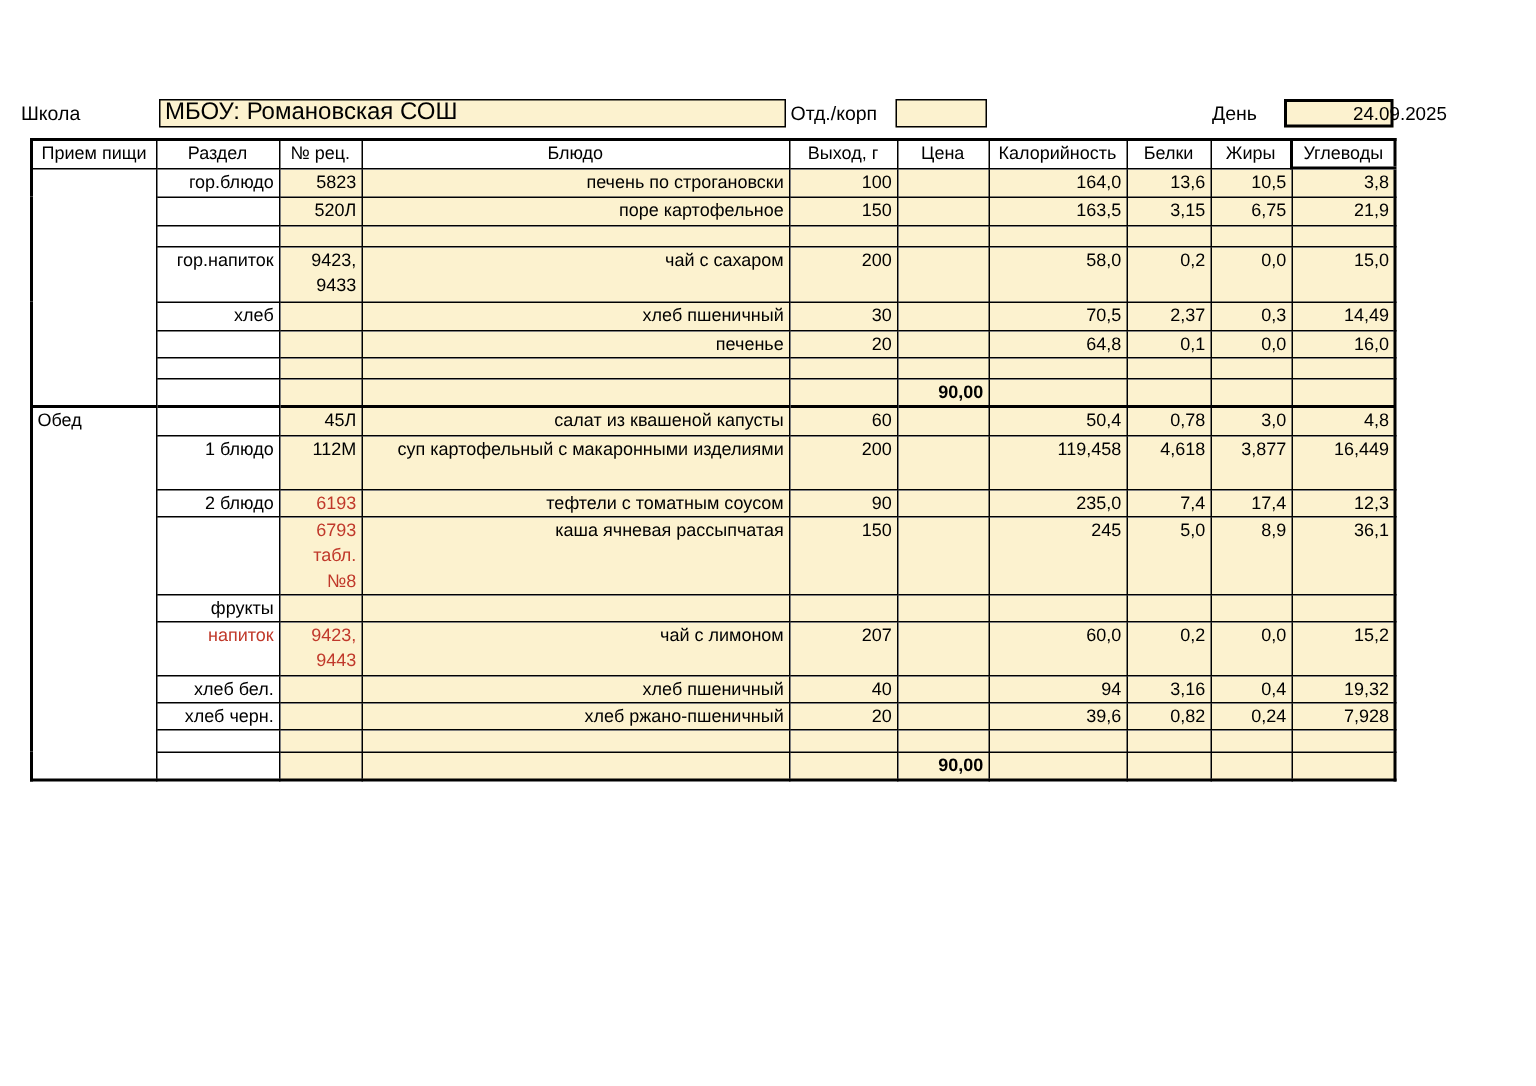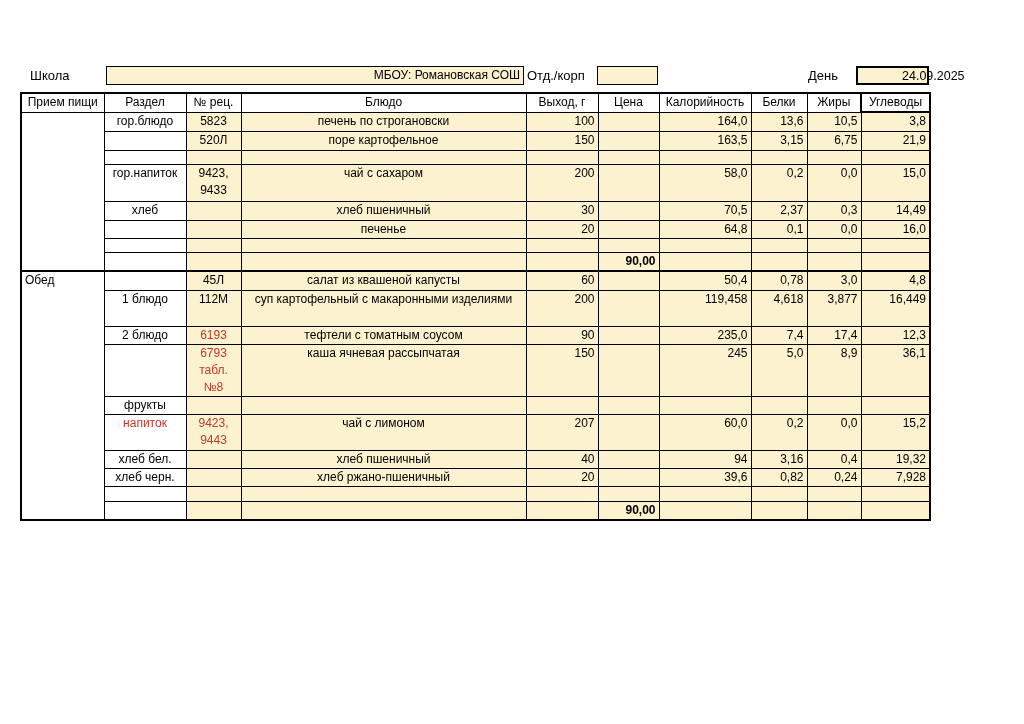--- a/index.html
+++ b/index.html
@@ -24,24 +24,23 @@
     position: absolute;
     font-size: 13px;
     color: #000;
     white-space: nowrap;
   }
   .box {
     position: absolute;
     background: var(--fill);
     border: 1.5px solid #000;
     height: 19px;
-    font-size: 12px;
+    font-size: 16px;
     line-height: 16px;
     padding: 0 3px;
-    text-align: right;
   }
   #day-box { border-width: 2px; text-align: center; font-size: 12.5px; }
 
   table#menu {
     position: absolute;
     left: 20px;
     top: 92px;
     width: 909px;
     border-collapse: collapse;
     table-layout: fixed;
@@ -59,34 +58,34 @@
   #menu thead tr { height: 18px; }
   #menu th {
     font-weight: normal;
     text-align: center;
     background: #fff;
     white-space: nowrap;
     line-height: 17px;
   }
   #menu th.hcarb { border-left: 2px solid #000; border-bottom: 2px solid #000; }
   td.fill { background: var(--fill); }
-  td.txt { text-align: center; }
+  td.txt { text-align: right; }
   td.num { text-align: right; }
   td.pre { white-space: pre-line; }
   td.red { color: var(--red); }
   td.bold { font-weight: bold; }
   td.tt { border-top: 2px solid #000 !important; }
   td.meal { background: #fff; vertical-align: top; text-align: left; }
 </style>
 </head>
 <body>
 
 <div id="page">
 
-  <span class="lbl" style="left:30px; top:68px;">Школа</span>
+  <span class="lbl" style="left:14px; top:68px;">Школа</span>
   <div class="box" style="left:106px; top:66px; width:418px;">МБОУ: Романовская СОШ</div>
 
   <span class="lbl" style="left:527px; top:68px;">Отд./корп</span>
   <div class="box" style="left:597px; top:66px; width:61px;"></div>
 
   <span class="lbl" style="left:808px; top:68px;">День</span>
   <div class="box" id="day-box" style="left:856px; top:66px; width:73px;padding-left:44px;">24.09.2025</div>
 
   <table id="menu">
     <colgroup>

